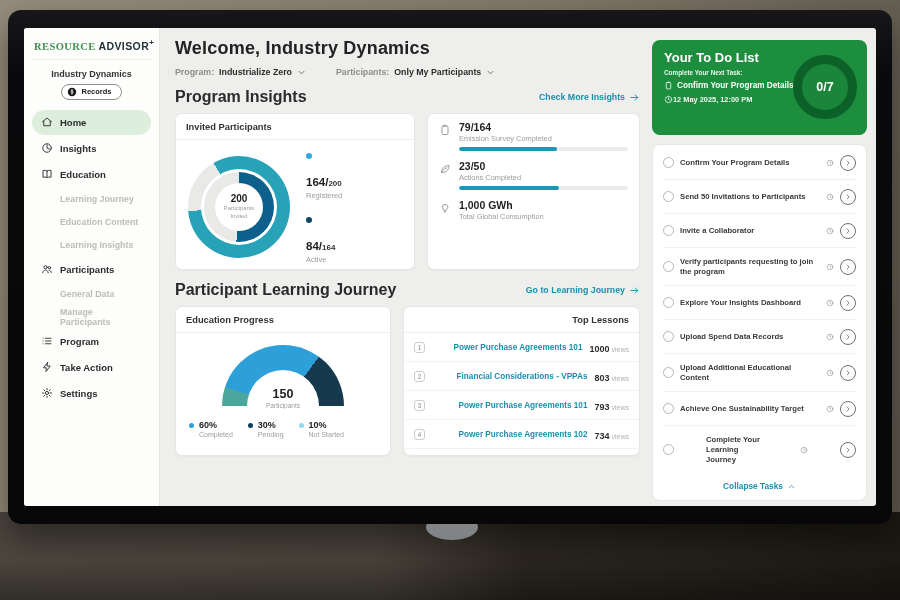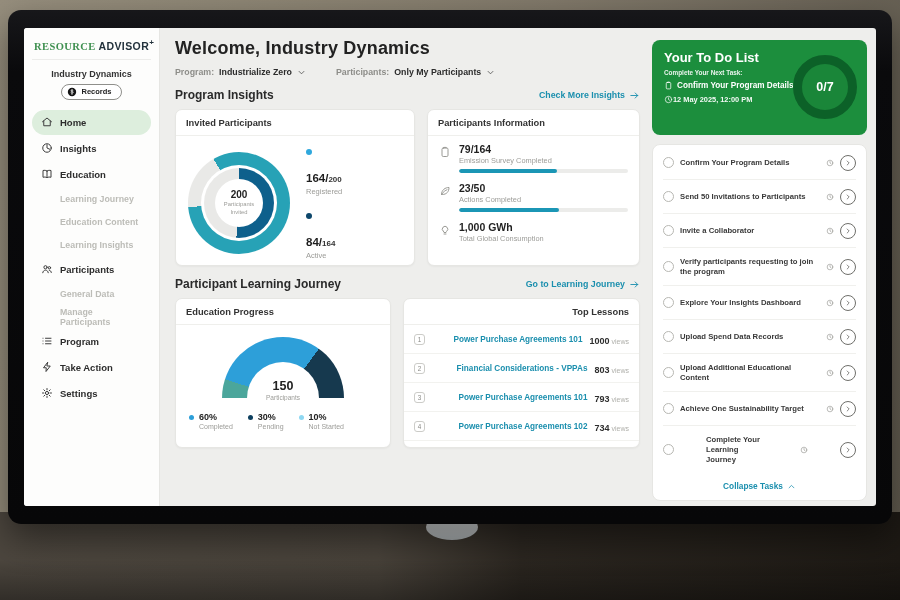--- a/index.html
+++ b/index.html
@@ -40,21 +40,21 @@
   
   .main { flex:1; min-width:0; padding:10px 12px 0 15px; }
   .welcome { font-size:18px; font-weight:800; color:#222; letter-spacing:.2px; }
   .filters { display:flex; gap:30px; align-items:center; margin:8px 0 0; }
   .filter { display:flex; align-items:center; gap:5px; font-size:8.8px; }
   .filter .fl { color:#8d8d89; font-weight:600; }
   .filter .fv { color:#2c2c2c; font-weight:800; }
   .filter .ic { width:9px; height:9px; color:#444; margin-top:1px; }
 
   .section-head { display:flex; justify-content:space-between; align-items:center; margin-top:11px; margin-bottom:7px; }
-  .section-title { font-size:12px; font-weight:800; color:#2a2a2a; }
+  .section-title { font-size:16px; font-weight:800; color:#2a2a2a; }
   .tlink { display:flex; align-items:center; gap:4px; font-size:8.8px; font-weight:800; color:#1b8fae; cursor:pointer; }
   .tlink .ic { width:11px; height:11px; }
 
   .cards-row { display:flex; gap:12px; }
   .card { background:#fff; border:1px solid #e6e6e3; border-radius:7px; box-shadow:0 1px 2px rgba(0,0,0,.04); overflow:hidden; }
   .card-title { font-size:9.3px; font-weight:800; color:#333; padding:8px 10px 7px; border-bottom:1px solid #efefec; }
 
   
   .card-invited { width:240px; height:157px; flex:none; }
   .inv-body { display:flex; align-items:center; gap:16px; padding:9px 6px 0 12px; }
@@ -328,21 +328,20 @@
                     <span>
                       <span class="big">84/</span><span class="small">164</span>
                       <div class="lab">Active</div>
                     </span>
                   </div>
                 </div>
             </div>
           </section>
 
           <section class="card card-info">
-            <div class="card-title">Participants Information</div>
             <div>
 
                 <div class="stat">
                   <span class="ic" data-icon="clipboard">
                     <svg viewBox="0 0 24 24">
                       <rect x="6" y="4" width="12" height="17" rx="2.5"></rect>
                       <path d="M9.5 4V2.8h5V4"></path>
                     </svg>
                   </span>
                   <span class="stat-body">

